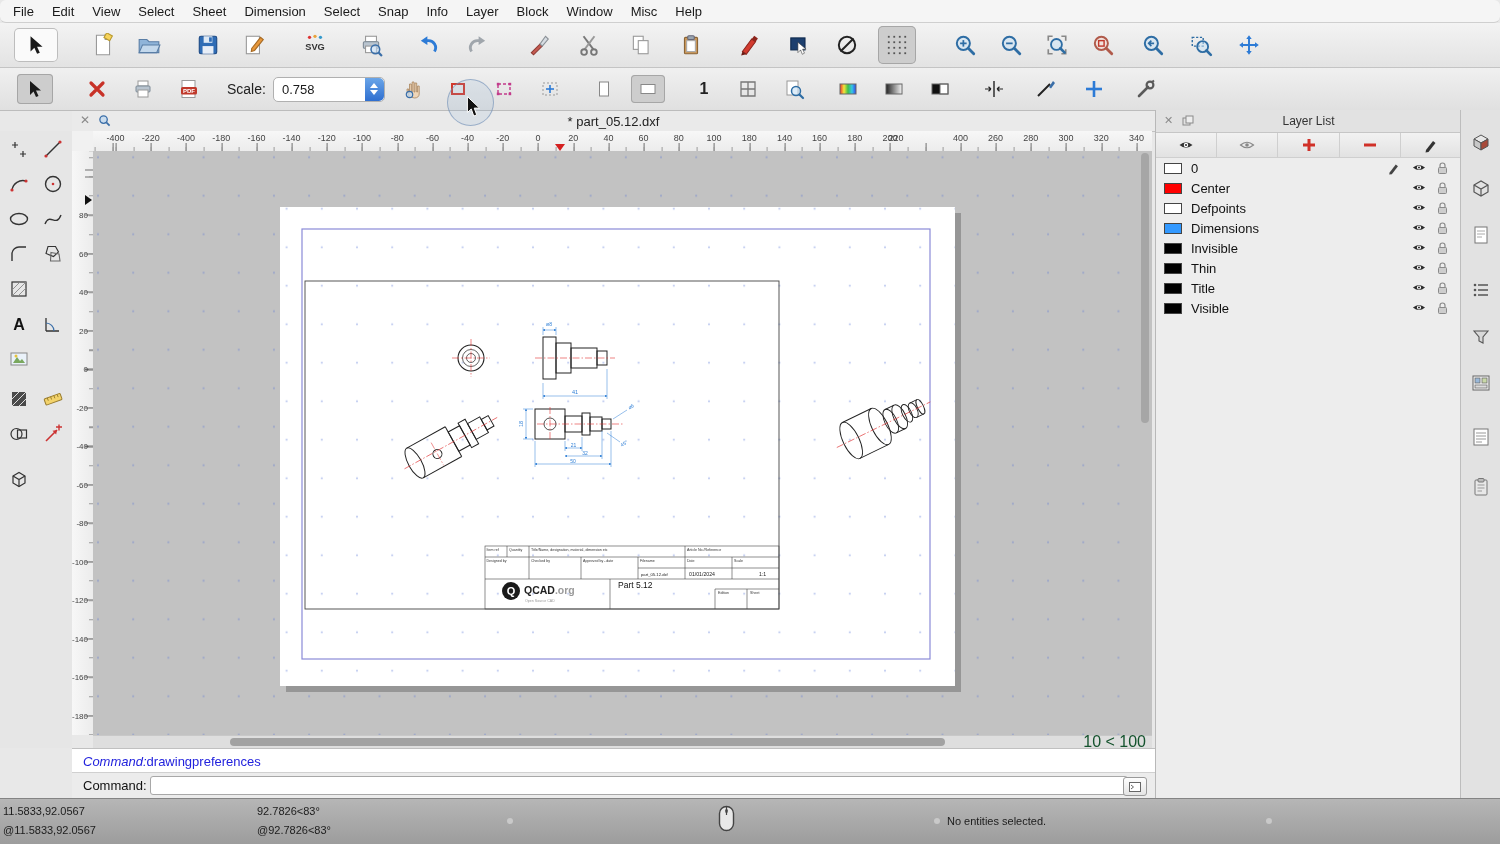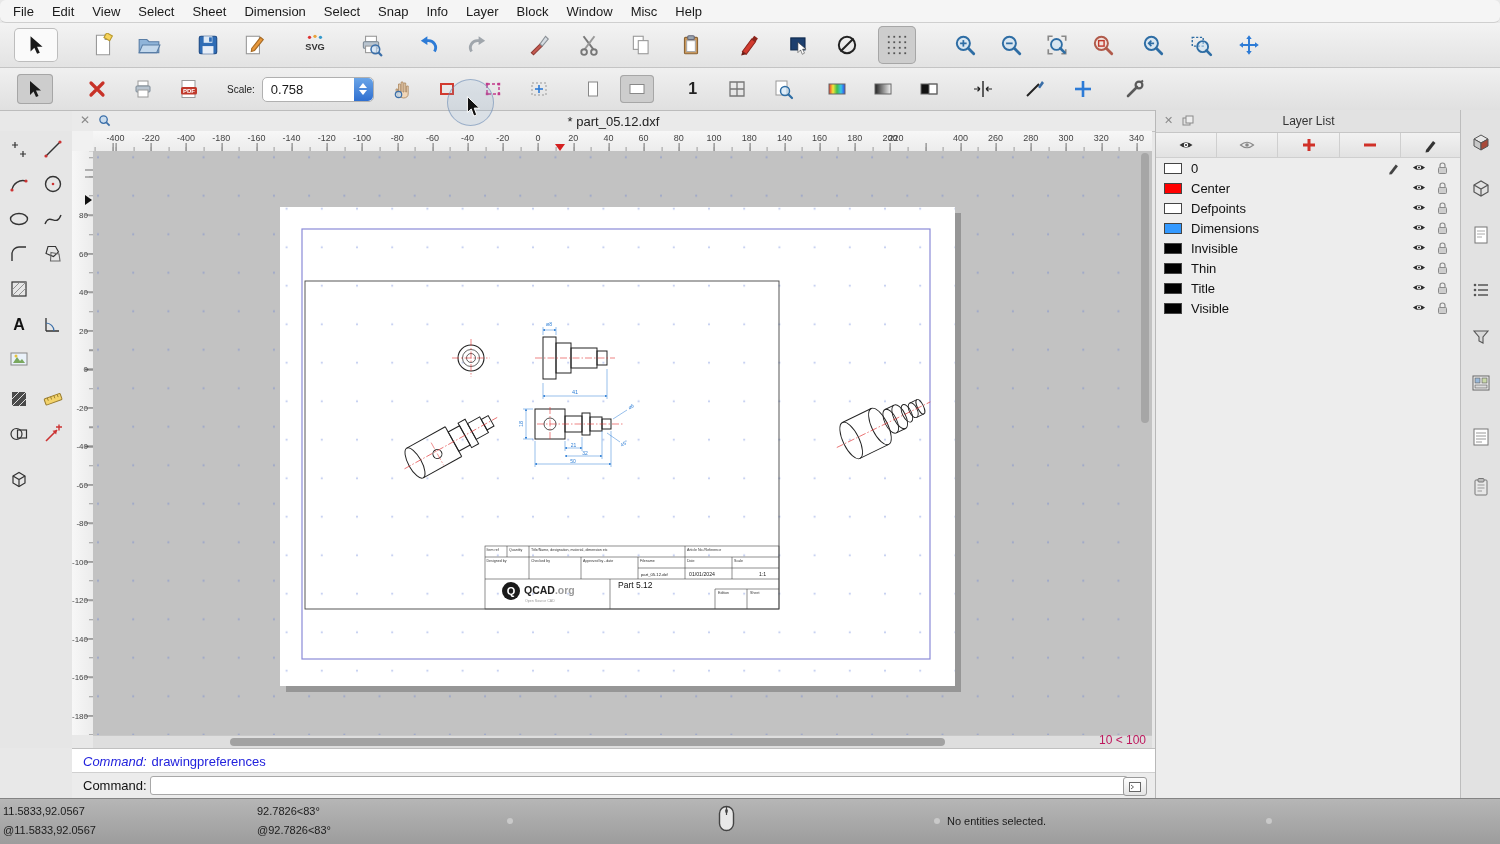--- a/index.html
+++ b/index.html
@@ -15,21 +15,21 @@
   
   #toolbar1{position:absolute;top:23px;left:0;right:0;height:44px;background:linear-gradient(#f3f3f3,#e3e3e3);
             border-bottom:1px solid #c4c4c4;display:flex;align-items:center;}
   #toolbar2{position:absolute;top:68px;left:0;right:0;height:42px;background:linear-gradient(#f0f0f0,#e0e0e0);
             border-bottom:1px solid #bcbcbc;display:flex;align-items:center;}
   .tb{width:38px;height:38px;display:flex;align-items:center;justify-content:center;flex:0 0 auto;border-radius:5px;}
   .tb2{width:34px;height:28px;display:flex;align-items:center;justify-content:center;flex:0 0 auto;border-radius:4px;}
   .pressed{background:#cdcdcd;box-shadow:inset 0 0 0 1px #a6a6a6;}
   .well{background:#fafafa;box-shadow:inset 0 0 0 1px #bdbdbd;width:44px;height:34px;border-radius:5px;
         display:flex;align-items:center;justify-content:center;flex:0 0 auto;}
-  .tlabel{font-size:10px;color:#222;flex:0 0 auto;text-align:center;}
+  .tlabel{font-size:14px;color:#222;flex:0 0 auto;text-align:center;}
   #scale-combo{flex:0 0 auto;width:110px;height:23px;background:#fff;border:1px solid #b0b0b0;border-radius:5px;
                display:flex;align-items:center;position:relative;}
   #scale-combo .val{flex:1;padding-left:8px;font-size:13px;}
   #scale-combo .stepper{width:19px;height:23px;background:linear-gradient(#6aa5e8,#2f6fd0);border-radius:0 5px 5px 0;
                display:flex;flex-direction:column;align-items:center;justify-content:center;gap:2px;}
   .chev-up{width:0;height:0;border-left:4px solid transparent;border-right:4px solid transparent;border-bottom:5px solid #fff;}
   .chev-dn{width:0;height:0;border-left:4px solid transparent;border-right:4px solid transparent;border-top:5px solid #fff;}
   .dotgrid{width:22px;height:22px;background-image:radial-gradient(#555 1.1px,transparent 1.3px);background-size:5.5px 5.5px;}
   .pagenum{font-size:16px;font-weight:bold;color:#222;}
 
@@ -72,21 +72,21 @@
   #palette{position:absolute;left:0;top:131px;width:72px;height:617px;background:#e6e6e6;}
   .pb{position:absolute;width:32px;height:32px;display:flex;align-items:center;justify-content:center;border-radius:4px;}
 
   
   #canvas{position:absolute;left:93px;top:151px;width:1059px;height:584px;background-color:#c2c2c2;
      background-image:radial-gradient(rgba(85,115,215,0.35) 0.8px,transparent 1.2px);
      background-size:35.2px 38.5px;background-position:22.6px 25.5px;overflow:hidden;}
   #vscroll{position:absolute;left:1048px;top:2px;width:8px;height:270px;background:#a6a6a6;border-radius:4px;}
   #hscroll-track{position:absolute;left:93px;top:735px;width:1059px;height:13px;background:#dedede;border-top:1px solid #c8c8c8;}
   #hscroll-thumb{position:absolute;left:137px;top:2px;width:715px;height:8px;background:#a2a2a2;border-radius:4px;}
-  #zoom-indicator{position:absolute;right:6px;top:-3px;font-size:12px;color:#be185d;}
+  #zoom-indicator{position:absolute;right:6px;top:-3px;font-size:16px;color:#14532d;}
 
   
   #layerpanel{position:absolute;left:1155px;top:110px;width:305px;height:688px;background:#ededed;border-left:1px solid #b8b8b8;}
   #lp-header{position:relative;height:22px;background:#e2e2e2;border-bottom:1px solid #c6c6c6;
              display:flex;align-items:center;justify-content:center;font-size:12px;color:#333;}
   #lp-close{position:absolute;left:8px;top:4px;font-size:11px;color:#8a8a8a;}
   #lp-detach{position:absolute;left:26px;top:5px;}
   #lp-toolbar{height:24px;display:flex;border-bottom:1px solid #cfcfcf;background:linear-gradient(#f2f2f2,#e2e2e2);}
   .lp-btn{flex:1;display:flex;align-items:center;justify-content:center;border-right:1px solid #cfcfcf;}
   .layer-row{position:relative;height:20px;display:flex;align-items:center;font-size:13px;}
@@ -97,21 +97,21 @@
   .row-lock{position:absolute;right:12px;top:3px;}
 
   
   #rightstrip{position:absolute;left:1460px;top:110px;width:40px;height:688px;background:#e2e2e2;border-left:1px solid #bdbdbd;}
   .rs-btn{position:absolute;left:4px;width:32px;height:32px;display:flex;align-items:center;justify-content:center;border-radius:4px;}
 
   
   #cmdhistory{position:absolute;left:72px;top:748px;width:1083px;height:24px;background:#fff;border-top:1px solid #c0c0c0;
               display:flex;align-items:center;font-size:13px;}
   #cmdhistory .prompt{font-style:italic;color:#2222dd;margin-left:11px;}
-  #cmdhistory .histtext{color:#2222dd;margin-left:5px;}
+  #cmdhistory .histtext{color:#2222dd;}
   #cmdrow{position:absolute;left:72px;top:772px;width:1083px;height:26px;background:#ececec;border-top:1px solid #d0d0d0;}
   #cmdlabel{position:absolute;left:11px;top:5px;font-size:13px;color:#111;}
   #cmdinput{position:absolute;left:78px;top:3px;width:968px;height:17px;border:1px solid #a8a8a8;border-radius:3px;
             font-size:13px;padding:0 4px;background:#fff;outline:none;font-family:"Liberation Sans",sans-serif;}
   #cmd-detach-btn{position:absolute;right:8px;top:4px;width:22px;height:17px;border:1px solid #999;border-radius:3px;
             background:linear-gradient(#fdfdfd,#e4e4e4);display:flex;align-items:center;justify-content:center;}
 
   
   #statusbar{position:absolute;left:0;top:798px;width:1500px;height:46px;
              background:linear-gradient(#b6b6b6,#9c9c9c);border-top:1px solid #848484;font-size:11px;color:#1c1c1c;}

